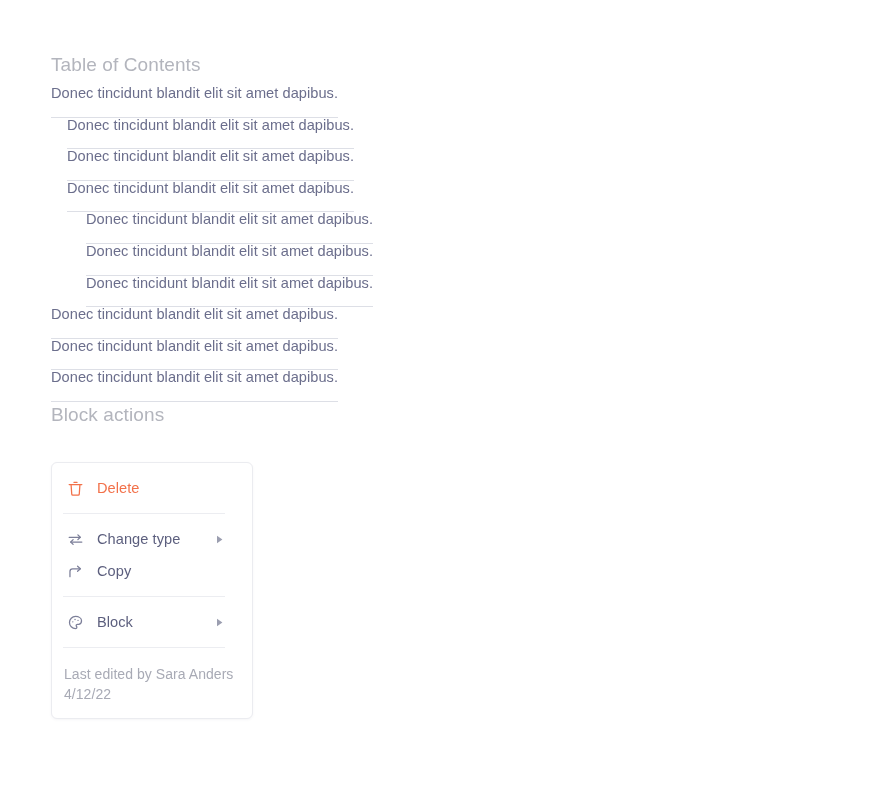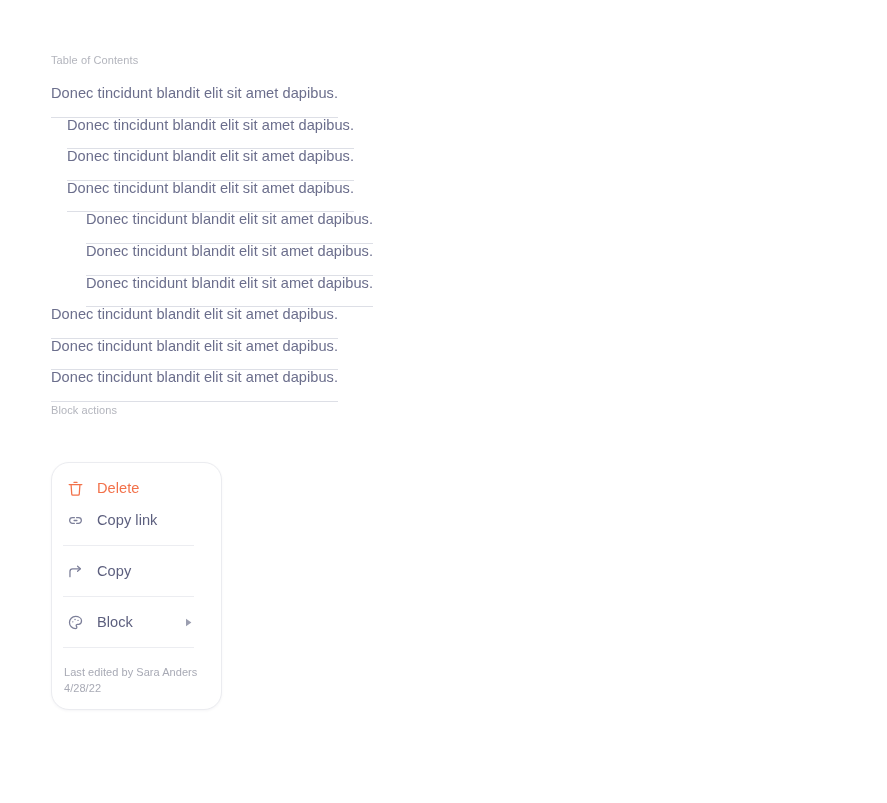--- a/index.html
+++ b/index.html
@@ -12,21 +12,21 @@
     height: 803px;
     font-family: "Liberation Sans", sans-serif;
     -webkit-font-smoothing: antialiased;
     position: relative;
     overflow: hidden;
   }
 
   
   .section-label {
     position: absolute;
-    font-size: 11px;
+    font-size: 19px;
     color: #b3b5bd;
     letter-spacing: 0.1px;
     font-weight: 400;
     white-space: nowrap;
   }
   #toc-label  { left: 51px; top: 54px; }
   #blk-label  { left: 51px; top: 404px; }
 
   
   #toc {
@@ -49,24 +49,24 @@
   }
   .toc-item.lvl-1 { margin-left: 0px; }
   .toc-item.lvl-2 { margin-left: 16px; }
   .toc-item.lvl-3 { margin-left: 35px; }
 
   
   #block-menu {
     position: absolute;
     left: 51px;
     top: 462px;
-    width: 171px;
+    width: 202px;
     background: #ffffff;
     border: 1px solid #ebecf0;
-    border-radius: 18px;
+    border-radius: 6px;
     box-shadow: 0 1px 3px rgba(26,30,60,0.045);
     padding: 9px 16px 0 0;
     box-sizing: border-box;
   }
   .menu-item {
     display: flex;
     align-items: center;
     height: 32px;
     padding: 0 12px 0 12px;
     box-sizing: border-box;
@@ -99,21 +99,21 @@
   }
   .menu-divider {
     height: 1px;
     background: #ecedf1;
     margin: 9px 11px 9px 11px;
   }
   #menu-footer {
     padding: 8px 12px 13px 12px;
   }
   .footer-line {
-    font-size: 11px;
+    font-size: 14px;
     color: #a8aab5;
     line-height: 1.42;
     letter-spacing: 0.05px;
     white-space: nowrap;
   }
 </style>
 </head>
 <body>
 
 <div class="section-label" id="toc-label">Table of Contents</div>
@@ -138,31 +138,37 @@
       <div class="menu-item danger">
         <span class="mi-icon" style="color: rgb(242, 113, 74);">
           <svg width="19" height="19" viewBox="0 0 24 24" fill="none" stroke="#f2714a" stroke-width="1.6" stroke-linecap="round" stroke-linejoin="round">
             <path d="M4 7h16"></path>
             <path d="M10 4.2h4"></path>
             <path d="M6.4 7l.85 12.1a1.3 1.3 0 001.3 1.2h6.9a1.3 1.3 0 001.3-1.2L17.6 7"></path>
           </svg>
         </span>
         <span class="mi-label">Delete</span>
       </div>
+      <div class="menu-divider"></div>
       <div class="menu-item">
         <span class="mi-icon" style="color: rgb(124, 127, 153);">
           <svg width="19" height="19" viewBox="0 0 24 24" fill="none" stroke="#7c7f99" stroke-width="1.6" stroke-linecap="round" stroke-linejoin="round">
-            <path d="M10.2 12h3.6"></path>
-            <path d="M10.6 8.4H8.2a3.6 3.6 0 000 7.2h2.4"></path>
-            <path d="M13.4 8.4h2.4a3.6 3.6 0 010 7.2h-2.4"></path>
+            <path d="M4 9.2h14"></path>
+            <path d="M15 6.2l3 3-3 3"></path>
+            <path d="M20 15.2H6"></path>
+            <path d="M9 12.2l-3 3 3 3"></path>
           </svg>
         </span>
-        <span class="mi-label">Copy link</span>
+        <span class="mi-label">Change type</span>
+        <span class="mi-caret">
+          <svg width="8" height="9" viewBox="0 0 8 9">
+            <path d="M1 0.8 L6.4 4.5 L1 8.2 Z" fill="#9b9eb0"></path>
+          </svg>
+        </span>
       </div>
-      <div class="menu-divider"></div>
       <div class="menu-item">
         <span class="mi-icon" style="color: rgb(124, 127, 153);">
           <svg width="19" height="19" viewBox="0 0 24 24" fill="none" stroke="#7c7f99" stroke-width="1.6" stroke-linecap="round" stroke-linejoin="round">
             <path d="M5 18.5V12a3.4 3.4 0 013.4-3.4h9.4"></path>
             <path d="M14.6 5.4l3.6 3.2-3.6 3.2"></path>
           </svg>
         </span>
         <span class="mi-label">Copy</span>
       </div>
       <div class="menu-divider"></div>
@@ -179,15 +185,15 @@
         <span class="mi-caret">
           <svg width="8" height="9" viewBox="0 0 8 9">
             <path d="M1 0.8 L6.4 4.5 L1 8.2 Z" fill="#9b9eb0"></path>
           </svg>
         </span>
       </div>
     </div>
   <div class="menu-divider"></div>
   <div id="menu-footer">
     <div class="footer-line">Last edited by Sara Anders</div>
-    <div class="footer-line">4/28/22</div>
+    <div class="footer-line">4/12/22</div>
   </div>
 </div>
 
 </body></html>

